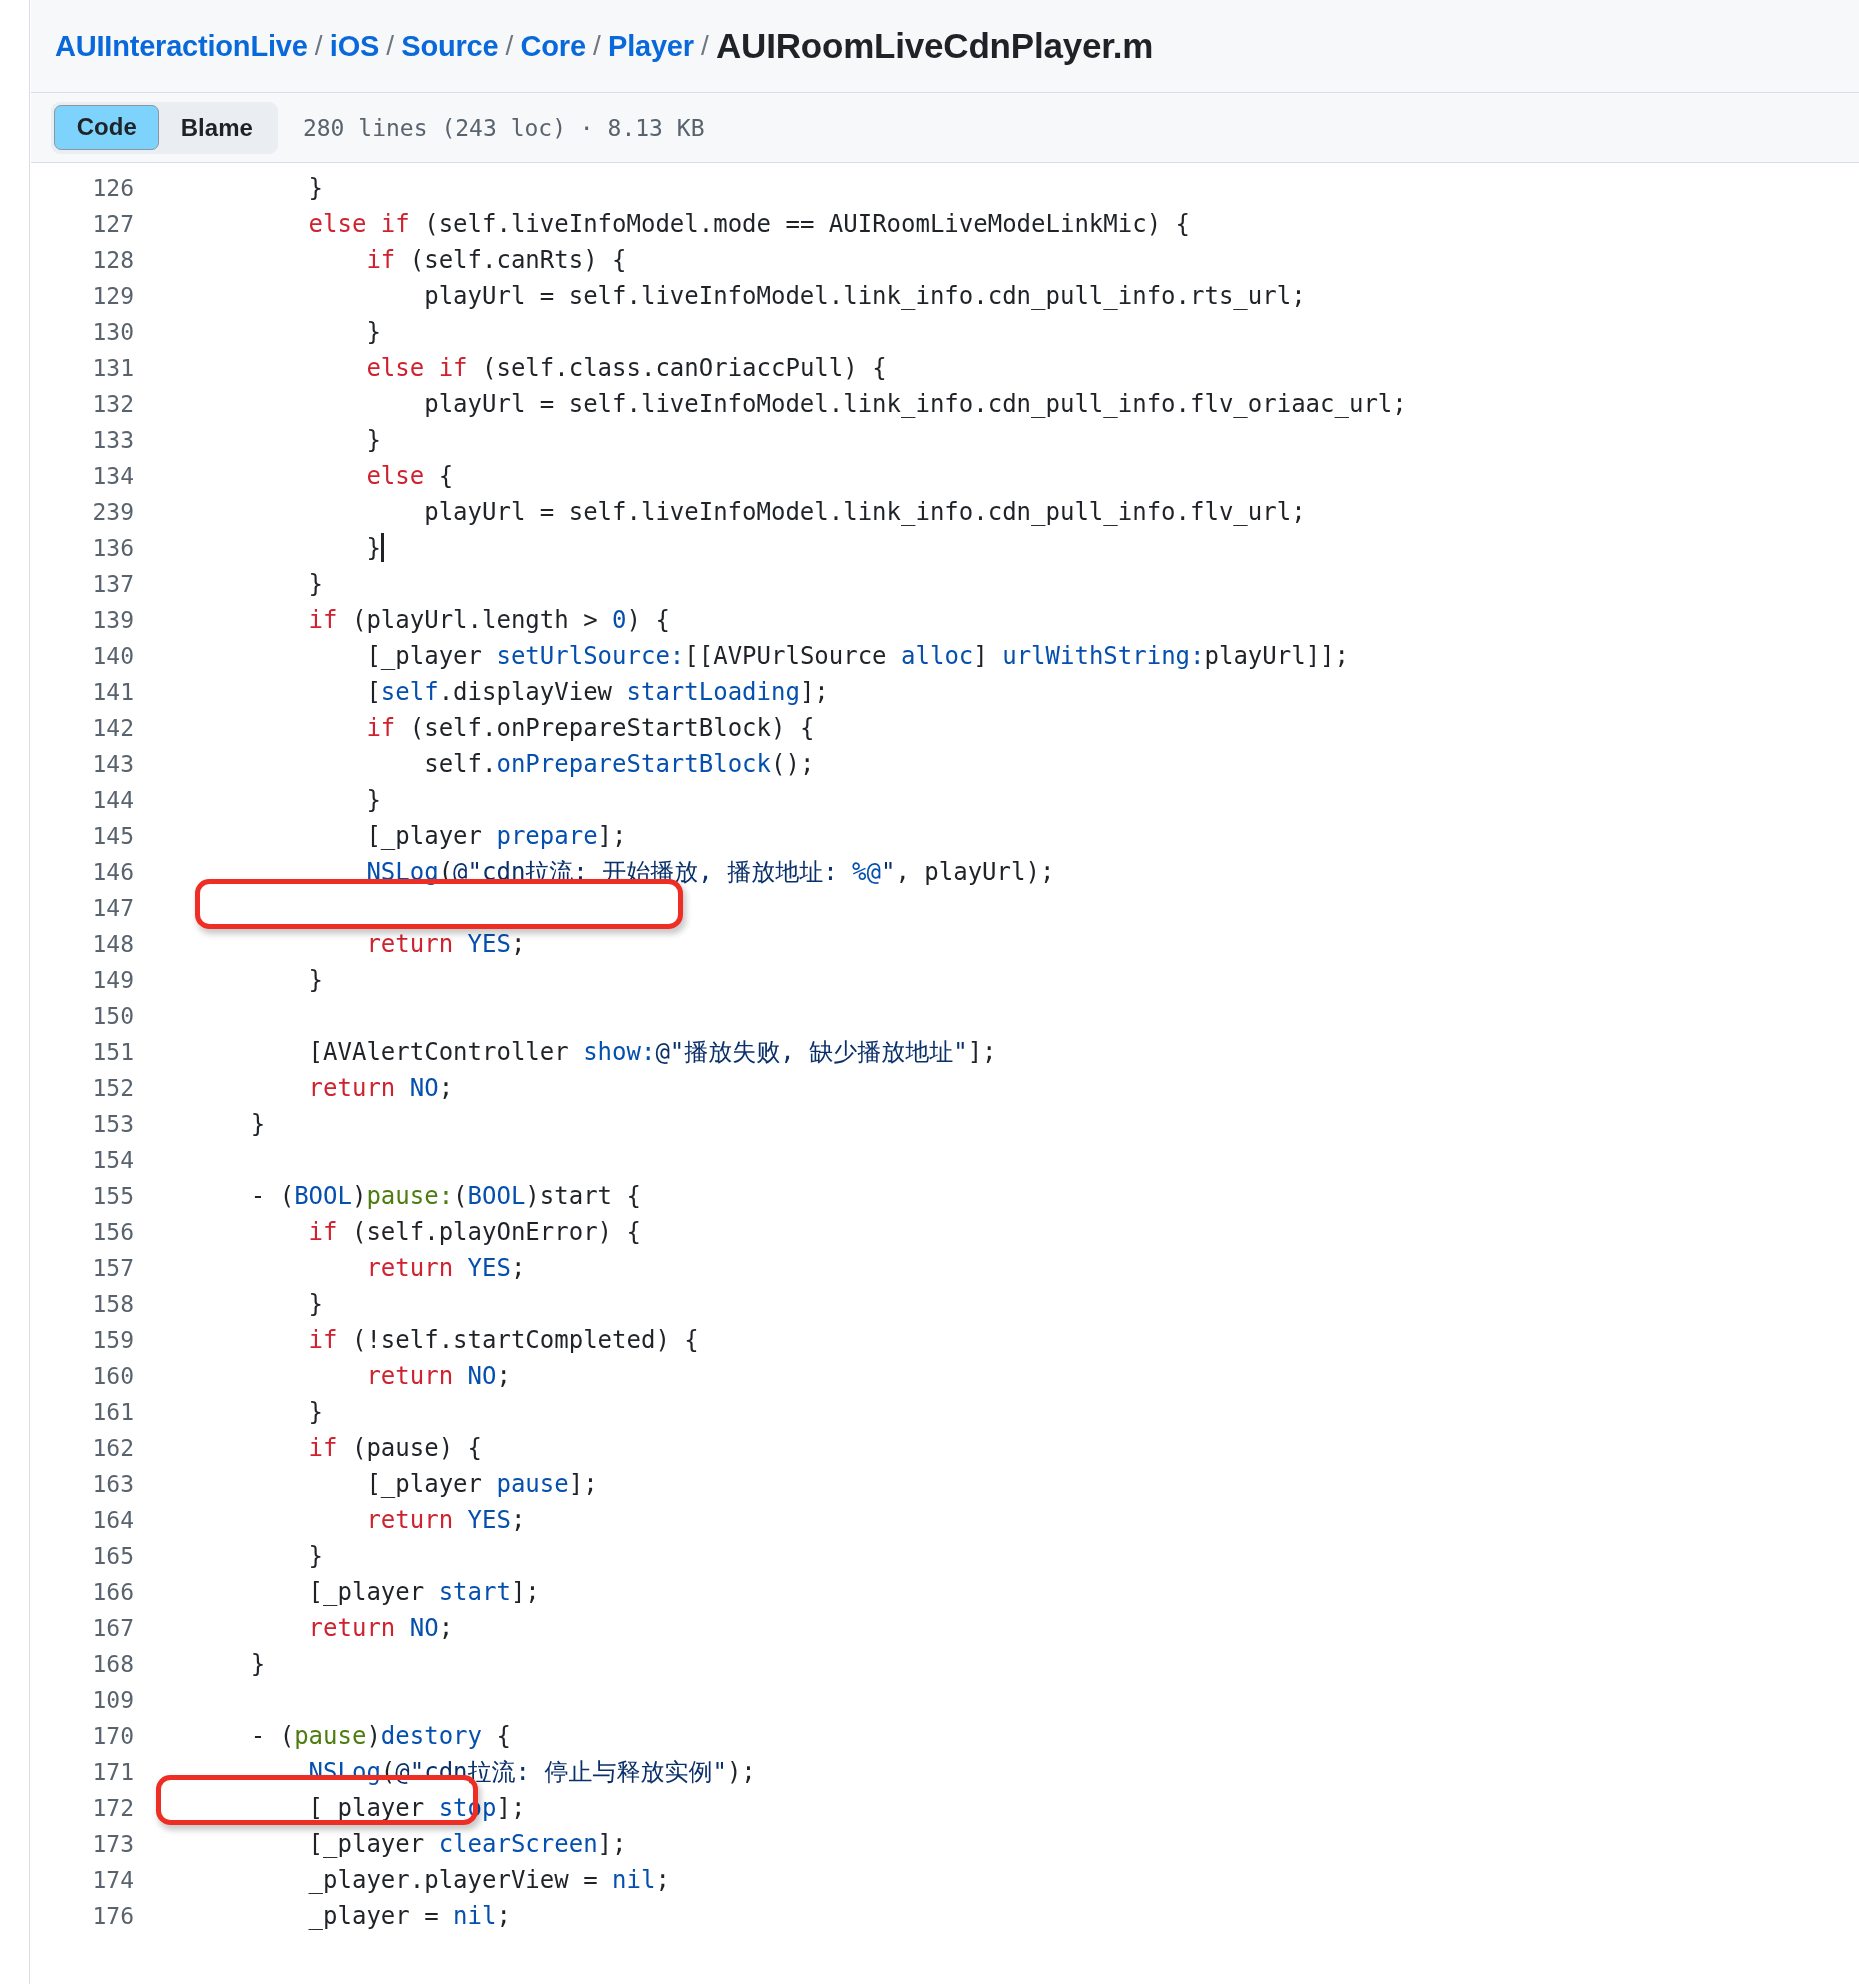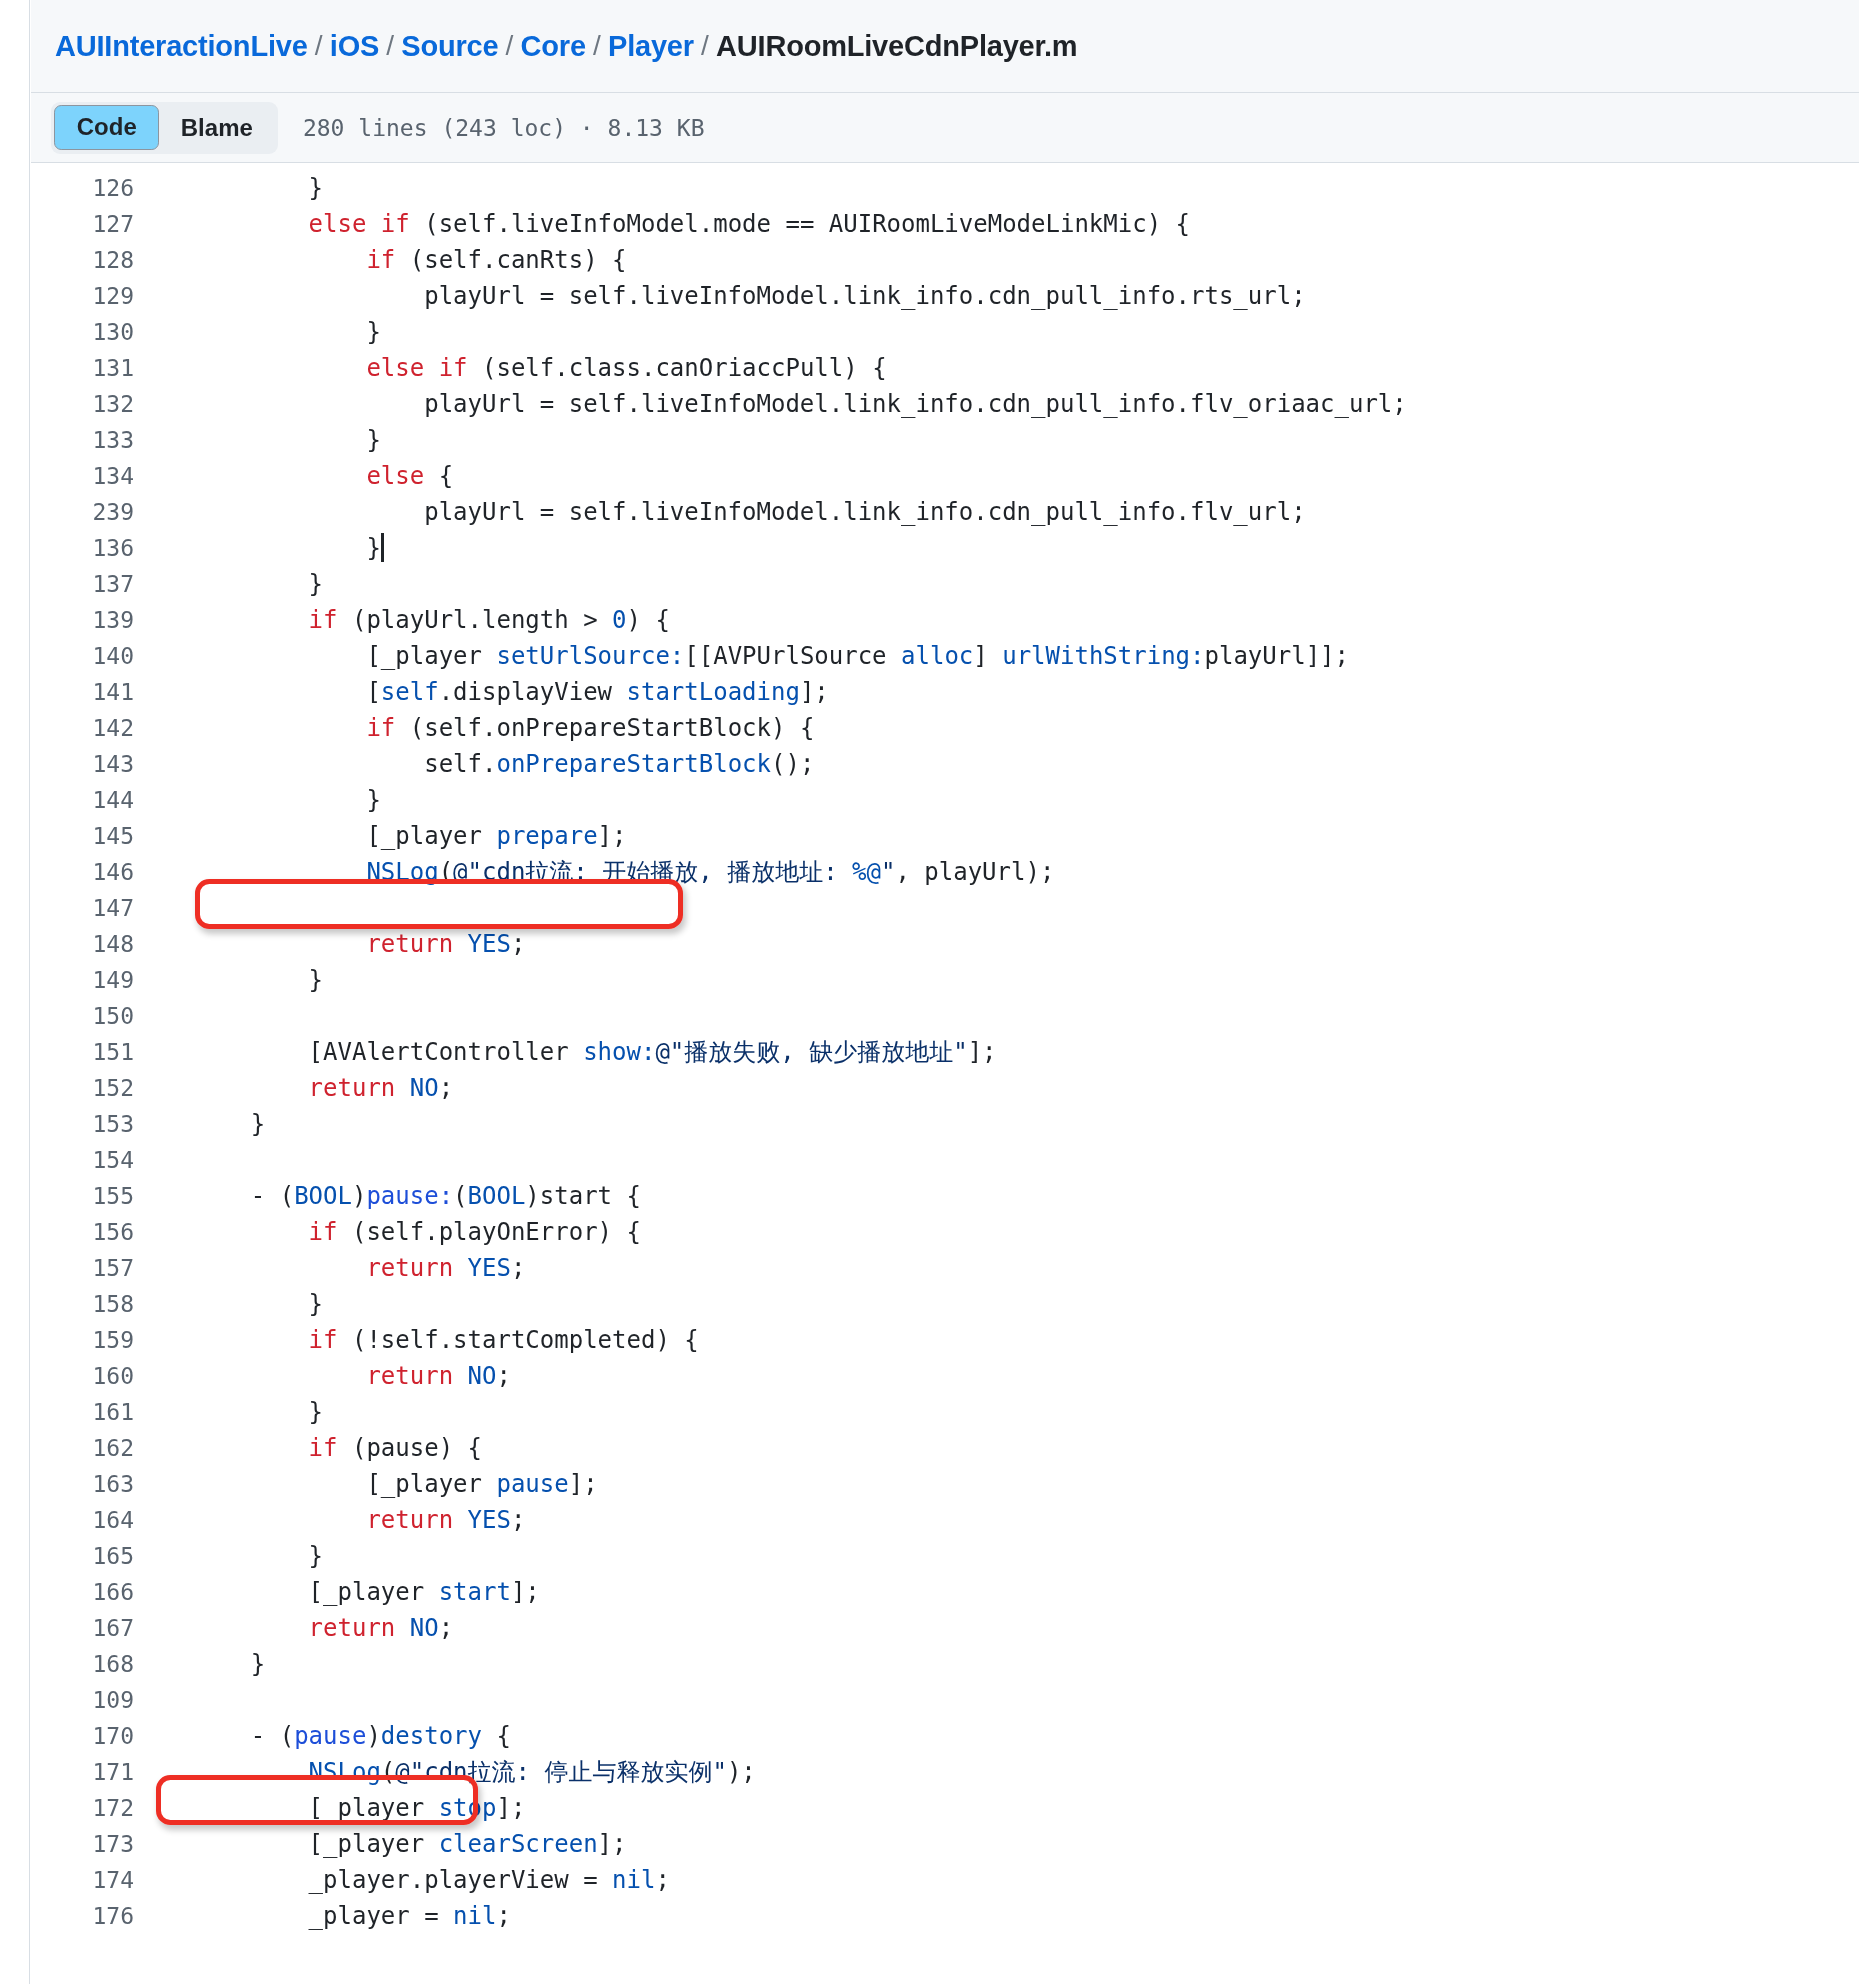--- a/index.html
+++ b/index.html
@@ -54,21 +54,21 @@
     letter-spacing: -0.2px;
     cursor: pointer;
   }
   .crumb-sep {
     font-size: 28px;
     color: #6e7781;
     font-weight: 400;
     padding: 0 7.2px;
   }
   .crumb-final {
-    font-size: 29px;
+    font-size: 35px;
     font-weight: bold;
     color: #1f2328;
     letter-spacing: -0.2px;
   }
   
   .toolbar {
     background: #f6f8fa;
     border-bottom: 1.8px solid #d8dee4;
     height: 70px;
     box-sizing: border-box;
@@ -138,21 +138,21 @@
     font-size: 24px;
     color: #1f2328;
     padding-left: 59px;
     white-space: pre;
     letter-spacing: 0px;
   }
   .k  { color: #cf222e; }   
   .kb { color: #0550ae; }   
   .fn { color: #0550ae; }   
   .s  { color: #0a3069; }   
-  .pu { color: #1d4ed8; }   
+  .pu { color: #4d7c0f; }   
   .n  { color: #0550ae; }   
   .pl { color: #1f2328; }   
 
   
   .caret {
     display: inline-block;
     width: 2.7px;
     height: 29px;
     background: #1f2328;
     vertical-align: -5.4px;

